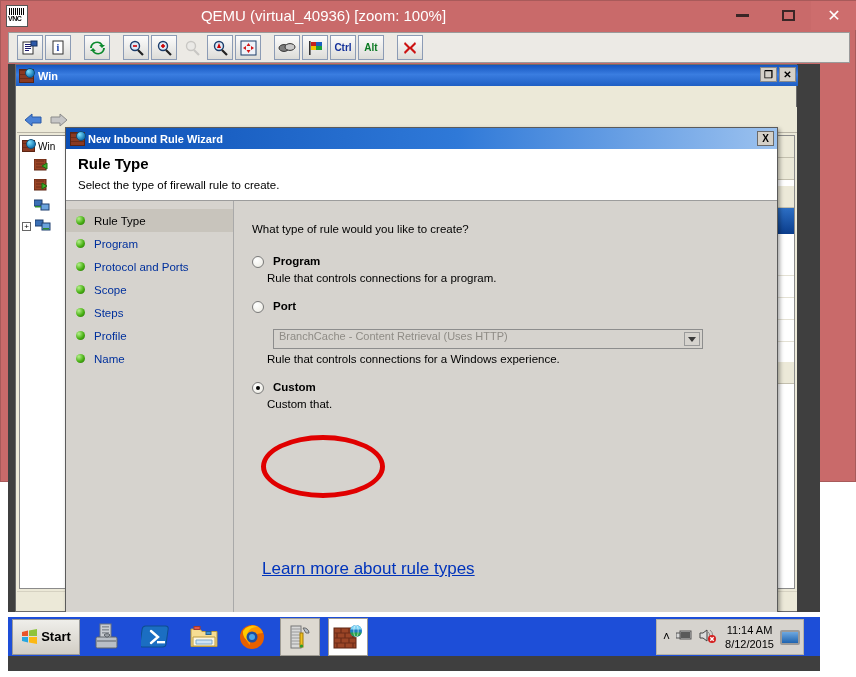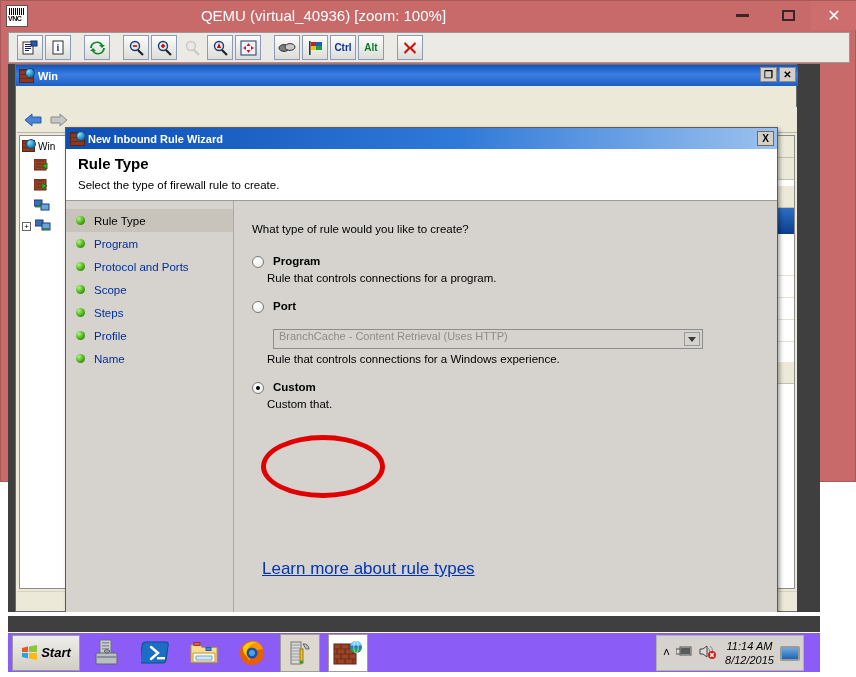--- a/index.html
+++ b/index.html
@@ -289,24 +289,24 @@
   }
   #ann-custom { left: 253px; top: 371px; width: 124px; height: 63px; }
 
   
   #taskbar {
     position:absolute; left: 7px; top: 615px;
     width: 812px; height: 55px;
     background: #3f3f3f;
   }
   #taskbar-inner {
-    position:absolute; left:0; top:16px; width:812px; height:40px;
-    background: #8b5cf6;
+    position:absolute; left:0; top:0; width:812px; height:40px;
+    background: #1d4ed8;
     border-top: 1px solid #fff;
-    display:flex; align-items:center;font-style:italic;
+    display:flex; align-items:center;
   }
   #start-btn {
     width: 68px; height: 36px; margin-left:4px;
     background: linear-gradient(180deg,#efeeea 0%, #d2cec5 100%);
     border: 1px solid #9a9a9a;
     display:flex; align-items:center; justify-content:center; gap:3px;
     font-size: 13px; font-weight: bold; color:#000;
     flex:none;
   }
   .tb-task {

